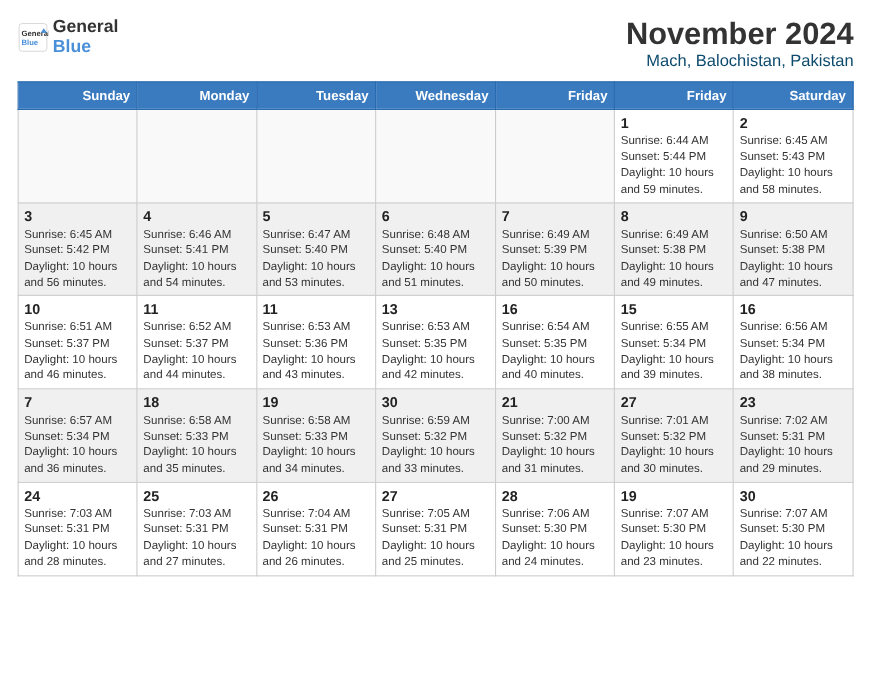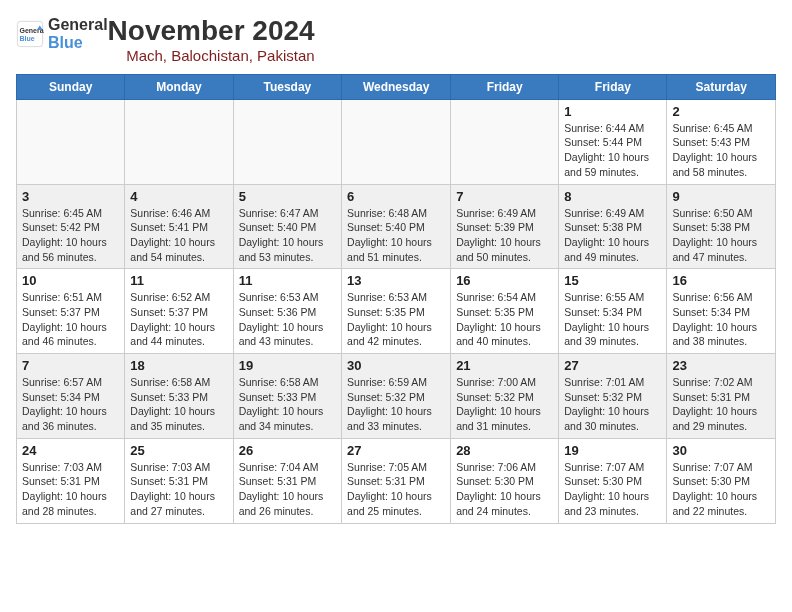--- a/index.html
+++ b/index.html
@@ -6,21 +6,21 @@
     body {
       font-family: Arial, sans-serif;
       background: #fff;
       width: 792px;
       min-height: 612px;
       padding: 16px;
     }
     .header-area {
       display: flex;
       align-items: flex-start;
-      justify-content: flex-start;
+      justify-content: space-between;
       margin-bottom: 10px;
     }
     .logo {
       display: flex;
       align-items: center;
       gap: 4px;
     }
     .logo-text-general {
       font-size: 16px;
       font-weight: bold;
@@ -41,31 +41,31 @@
       text-align: right;
     }
     .month-title {
       font-size: 28px;
       font-weight: bold;
       color: #333;
       line-height: 1.1;
     }
     .location-title {
       font-size: 15px;
-      color: #7f1d1d;
+      color: #0c4a6e;
     }
     .calendar {
       width: 100%;
       border-collapse: collapse;
       font-size: 11px;
     }
     .calendar th {
       background: #3a7abf;
       color: #fff;
-      text-align: center;
+      text-align: right;
       padding: 5px 6px;
       font-size: 12px;
       font-weight: bold;
       border: 1px solid #2a6aaf;
     }
     .calendar td {
       border: 1px solid #ccc;
       vertical-align: top;
       padding: 4px 5px;
       width: 110px;

